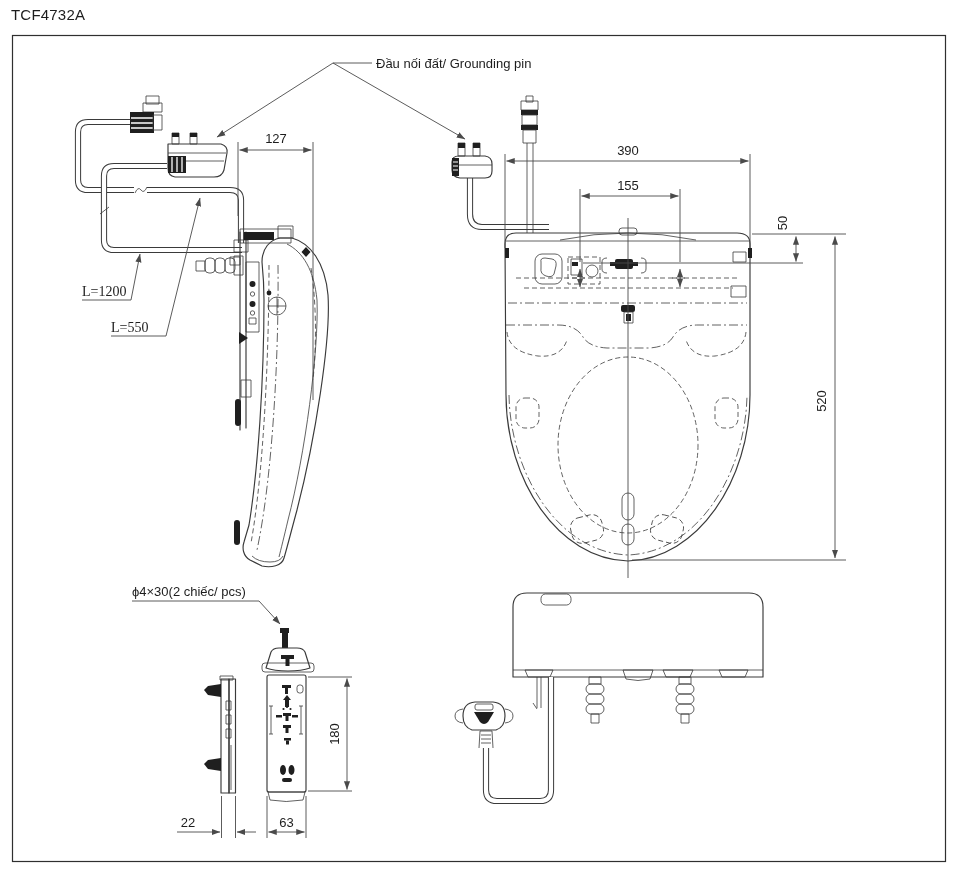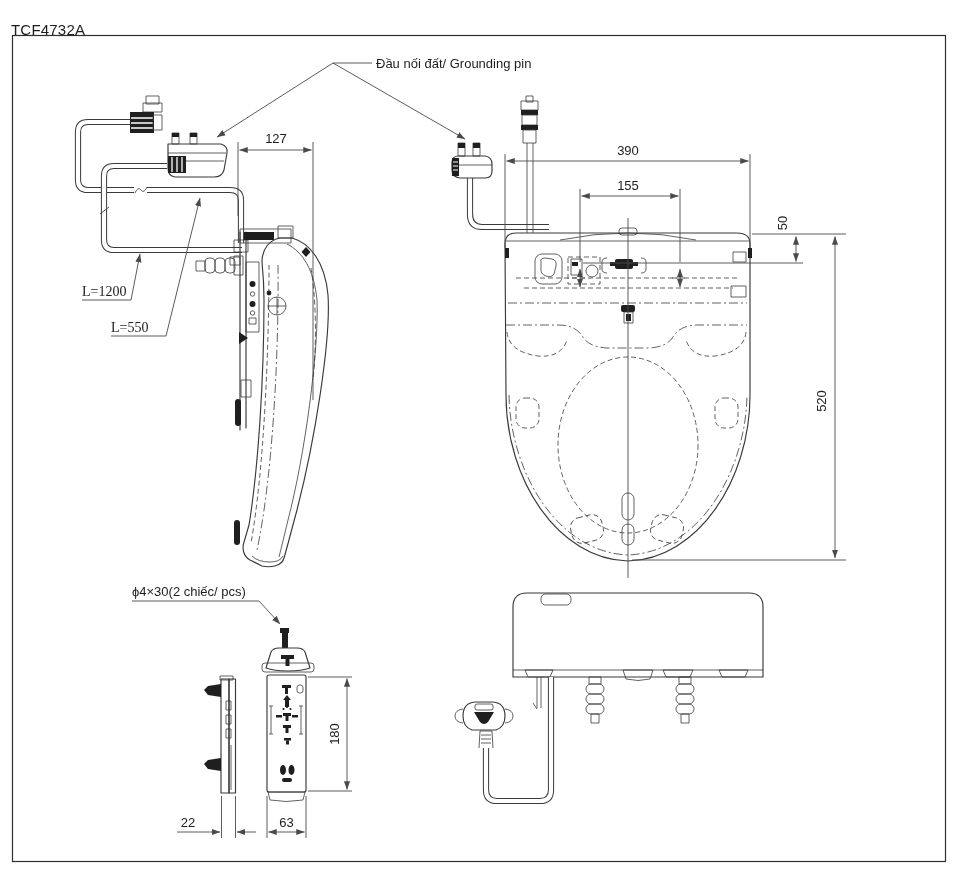--- a/index.html
+++ b/index.html
@@ -1,18 +1,18 @@
 <!DOCTYPE html>
 <html><head>
 <meta charset="utf-8">
 <style>
   html,body{margin:0;padding:0;background:#ffffff;}
   body{width:958px;height:874px;position:relative;font-family:"Liberation Sans",sans-serif;}
   .stage{position:absolute;left:0;top:0;width:958px;height:874px;}
-  .doc-title{position:absolute;left:11px;top:6px;font-size:15px;color:#1d1d1d;letter-spacing:.2px;margin-top:15px;}
+  .doc-title{position:absolute;left:11px;top:6px;font-size:15px;color:#1d1d1d;letter-spacing:.2px;}
   svg{position:absolute;left:0;top:0;}
   .ln{fill:none;stroke:#3a3a3a;stroke-width:1.15;stroke-linejoin:round;stroke-linecap:round;}
   .ln2{fill:none;stroke:#3a3a3a;stroke-width:0.8;stroke-linejoin:round;}
   .dash{stroke-dasharray:5 3;}
   .dashdot{stroke-dasharray:9 3 2 3;}
   .dim{fill:none;stroke:#4a4a4a;stroke-width:0.9;}
   .cabO{fill:none;stroke:#3a3a3a;stroke-width:6.2;stroke-linejoin:round;stroke-linecap:butt;}
   .cabI{fill:none;stroke:#ffffff;stroke-width:4.2;stroke-linejoin:round;stroke-linecap:butt;}
   .dark{fill:#1f1f1f;stroke:none;}
   .wh{fill:#ffffff;}

